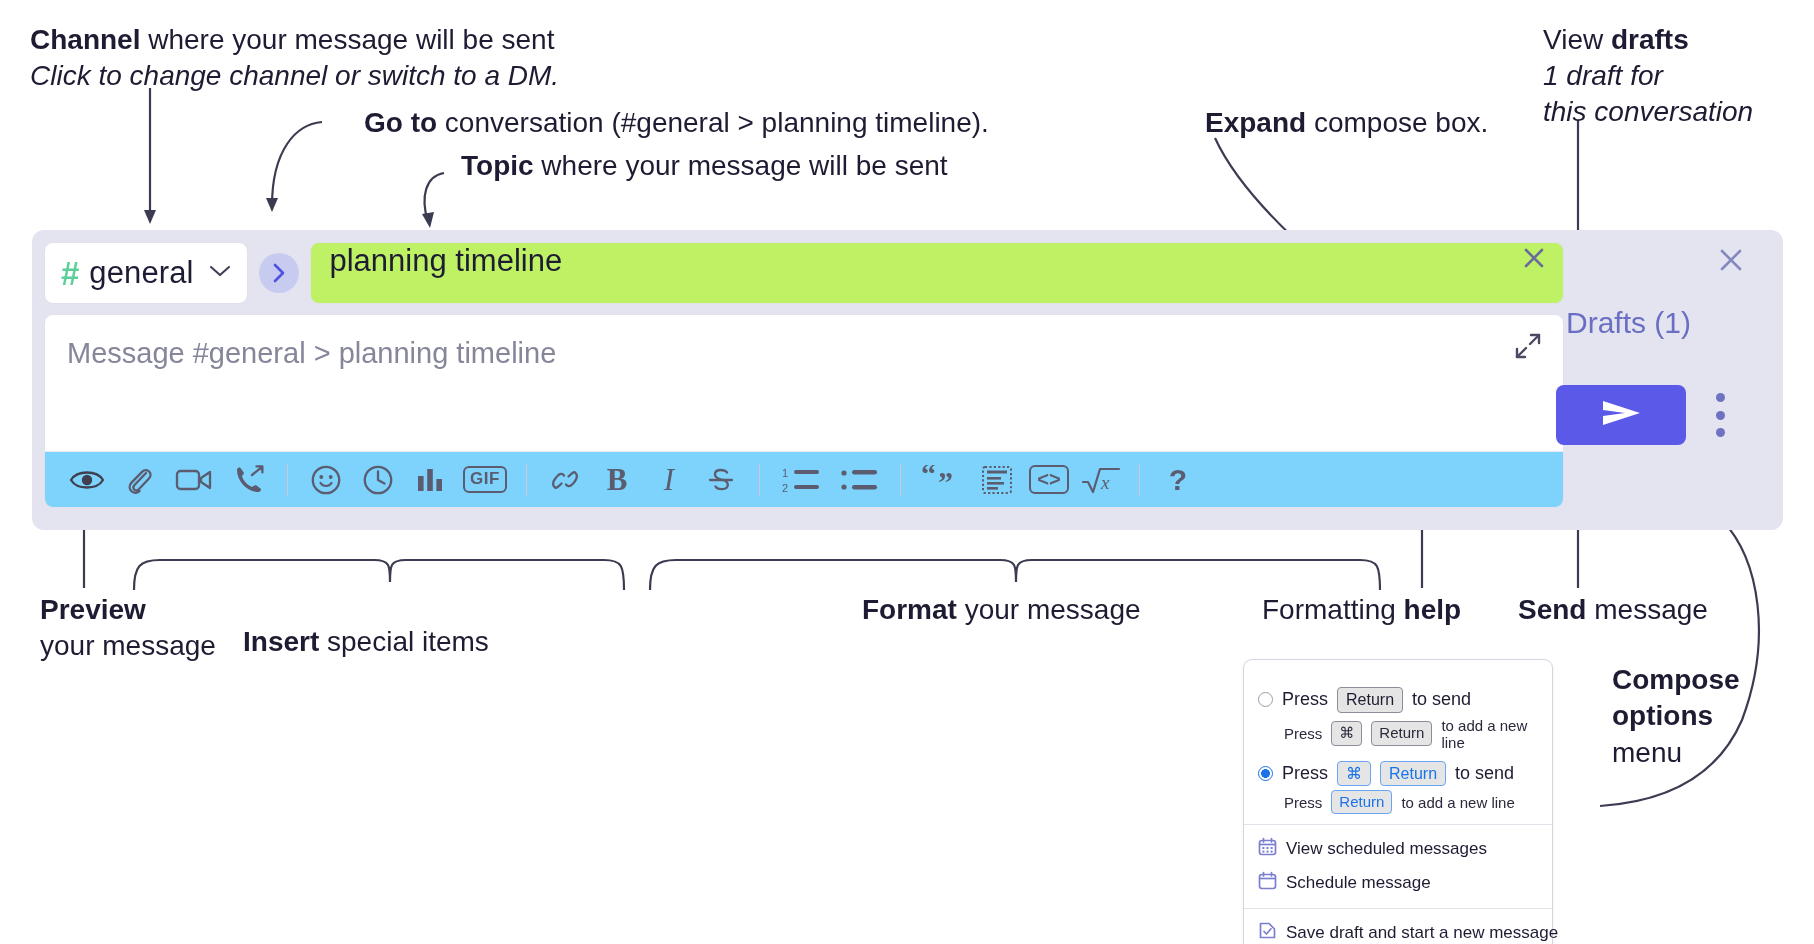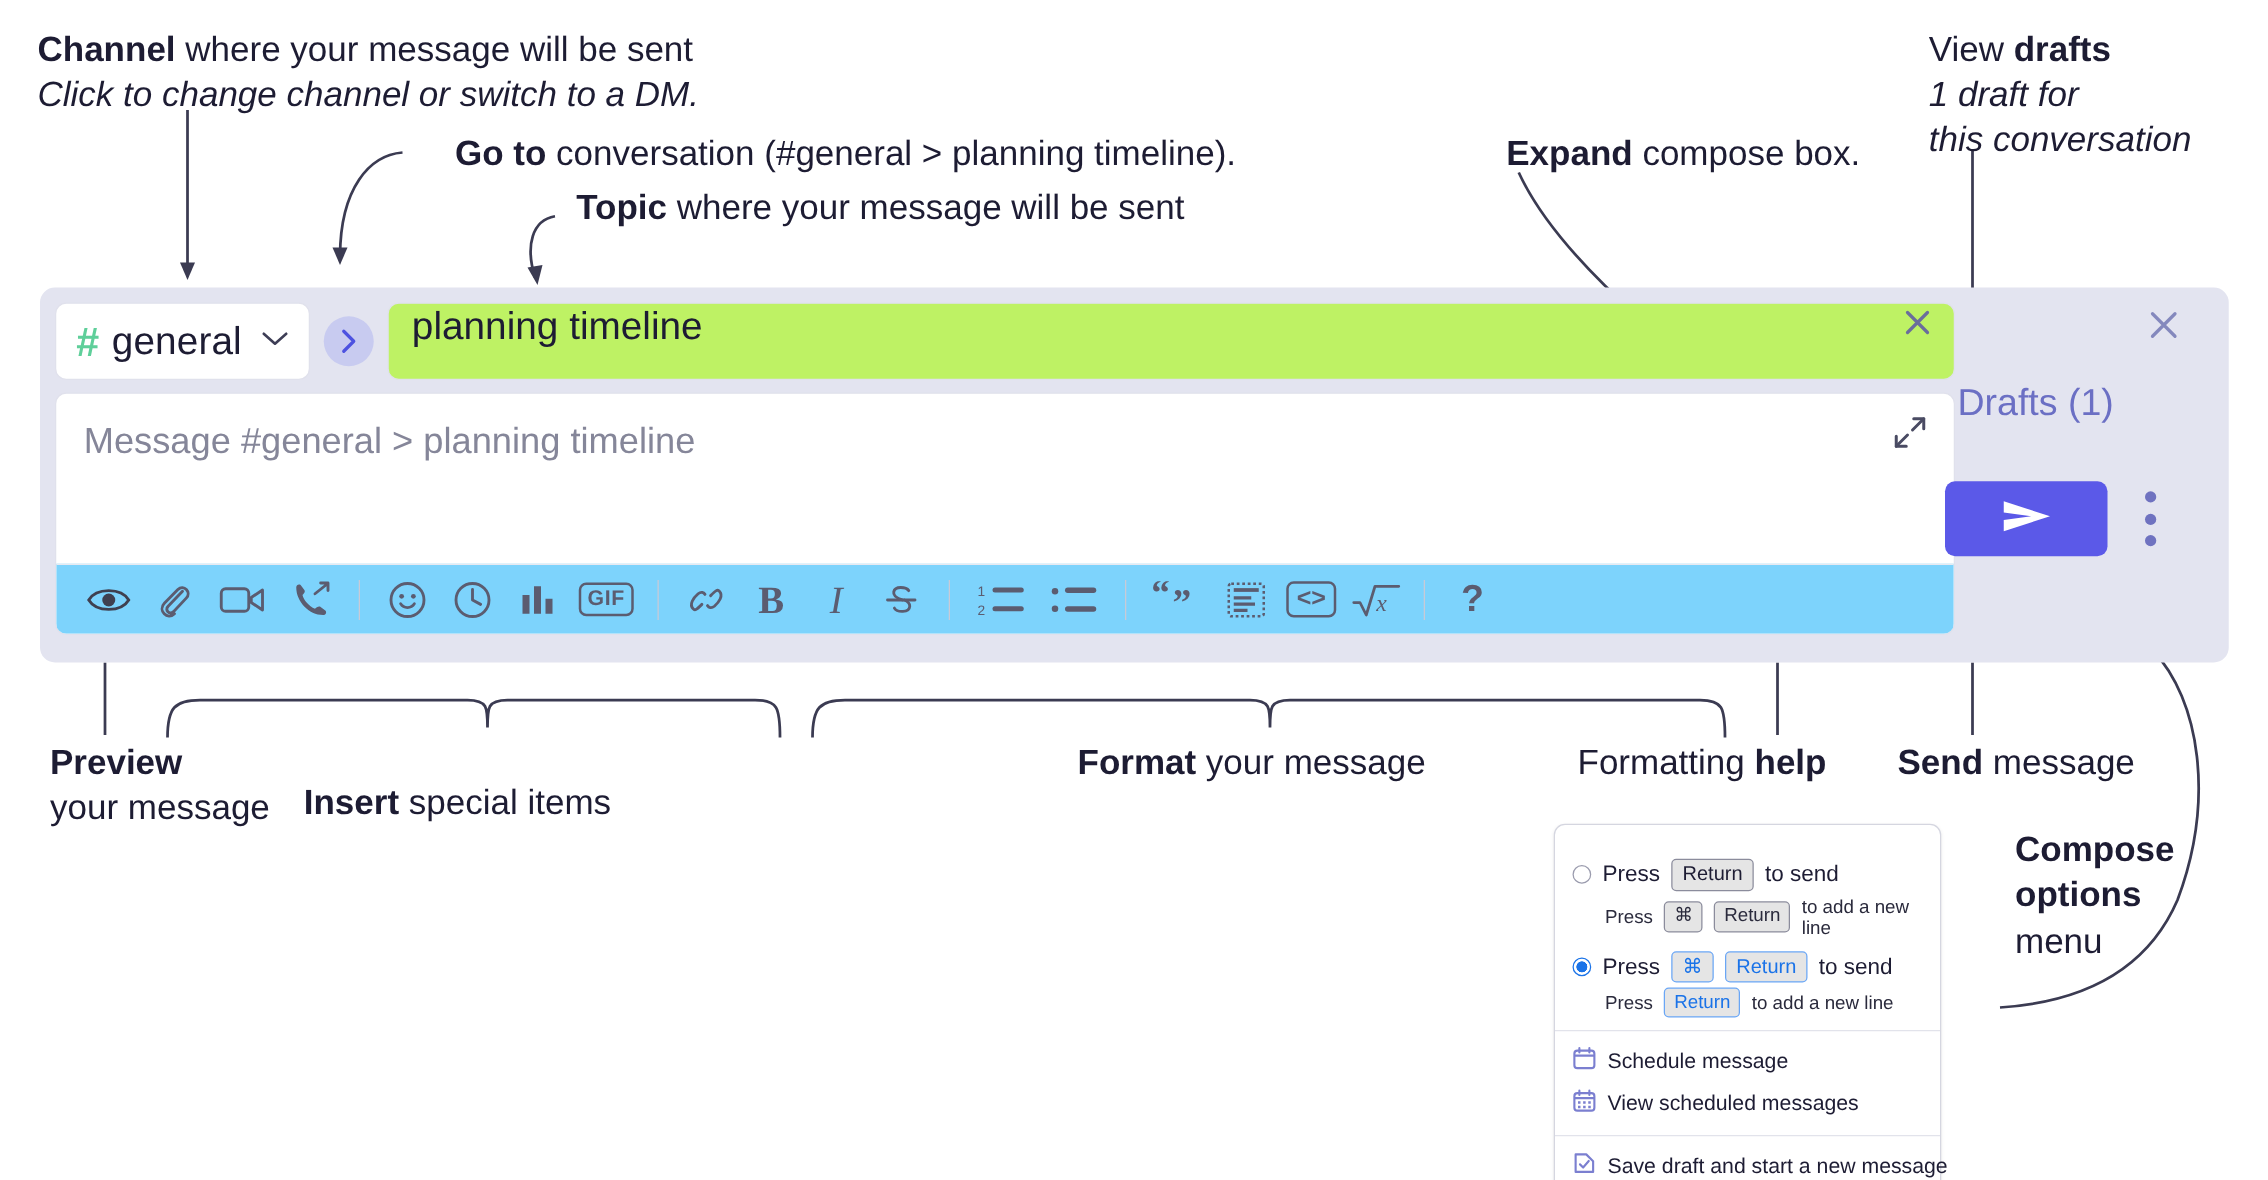--- a/index.html
+++ b/index.html
@@ -603,51 +603,51 @@
       <span class="key blue">Return</span>
       <span>to send</span>
     </div>
     <div class="opt-row hint">
       <span>Press</span>
       <span class="key blue">Return</span>
       <span>to add a new line</span>
     </div>
 
     <div class="pop-div"></div>
-
-    <div class="menu-item">
-      <span>
-        <svg width="19" height="19" viewBox="0 0 19 19">
-            <rect x="1.5" y="3.5" width="16" height="14" rx="2.4" fill="none" stroke="#7b7fd0" stroke-width="1.7"></rect>
-            <path d="M1.5 7.5 L17.5 7.5" stroke="#7b7fd0" stroke-width="1.7"></path>
-            <path d="M5.5 1.5 L5.5 5 M13.5 1.5 L13.5 5" stroke="#7b7fd0" stroke-width="1.7" stroke-linecap="round"></path>
-          </svg>
-      </span>
-      <span>Schedule message</span>
-    </div>
 
     <div class="menu-item">
       <span>
         <svg width="19" height="19" viewBox="0 0 19 19">
             <rect x="1.5" y="3.5" width="16" height="14" rx="2.4" fill="none" stroke="#7b7fd0" stroke-width="1.7"></rect>
             <path d="M1.5 7.5 L17.5 7.5" stroke="#7b7fd0" stroke-width="1.7"></path>
             <path d="M5.5 1.5 L5.5 5 M13.5 1.5 L13.5 5" stroke="#7b7fd0" stroke-width="1.7" stroke-linecap="round"></path>
             <g fill="#7b7fd0">
               <rect x="4.4" y="10" width="2" height="2"></rect>
               <rect x="8.5" y="10" width="2" height="2"></rect>
               <rect x="12.6" y="10" width="2" height="2"></rect>
               <rect x="4.4" y="13.6" width="2" height="2"></rect>
               <rect x="8.5" y="13.6" width="2" height="2"></rect>
               <rect x="12.6" y="13.6" width="2" height="2"></rect>
             </g>
           </svg>
       </span>
       <span>View scheduled messages</span>
     </div>
 
+    <div class="menu-item">
+      <span>
+        <svg width="19" height="19" viewBox="0 0 19 19">
+            <rect x="1.5" y="3.5" width="16" height="14" rx="2.4" fill="none" stroke="#7b7fd0" stroke-width="1.7"></rect>
+            <path d="M1.5 7.5 L17.5 7.5" stroke="#7b7fd0" stroke-width="1.7"></path>
+            <path d="M5.5 1.5 L5.5 5 M13.5 1.5 L13.5 5" stroke="#7b7fd0" stroke-width="1.7" stroke-linecap="round"></path>
+          </svg>
+      </span>
+      <span>Schedule message</span>
+    </div>
+
     <div class="pop-div"></div>
 
     <div class="menu-item">
       <span>
         <svg width="19" height="19" viewBox="0 0 19 19">
             <path d="M2.5 2.5 L11 2.5 L16.5 8 L16.5 16.5 L2.5 16.5 Z" fill="none" stroke="#7b7fd0" stroke-width="1.7" stroke-linejoin="round"></path>
             <path d="M6 10.5 L8.5 13 L13 7.8" fill="none" stroke="#7b7fd0" stroke-width="1.7" stroke-linecap="round" stroke-linejoin="round"></path>
           </svg>
       </span>
       <span>Save draft and start a new message</span>

